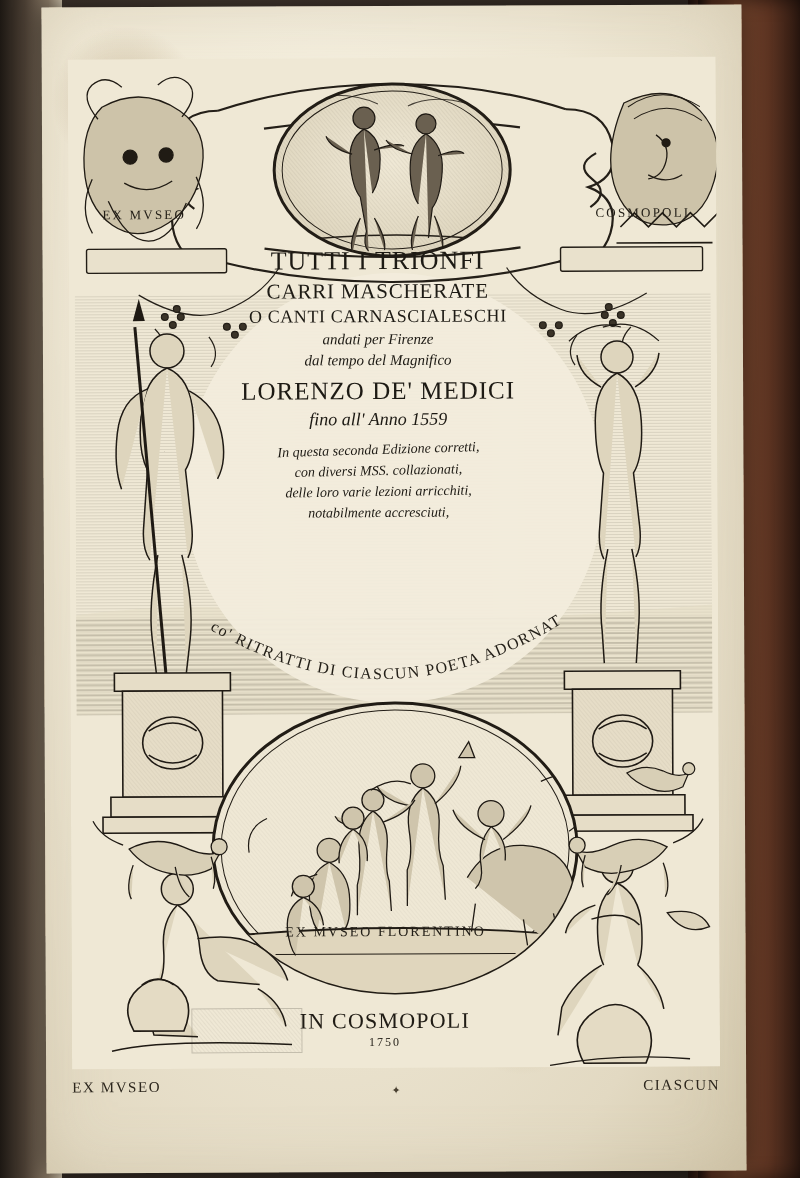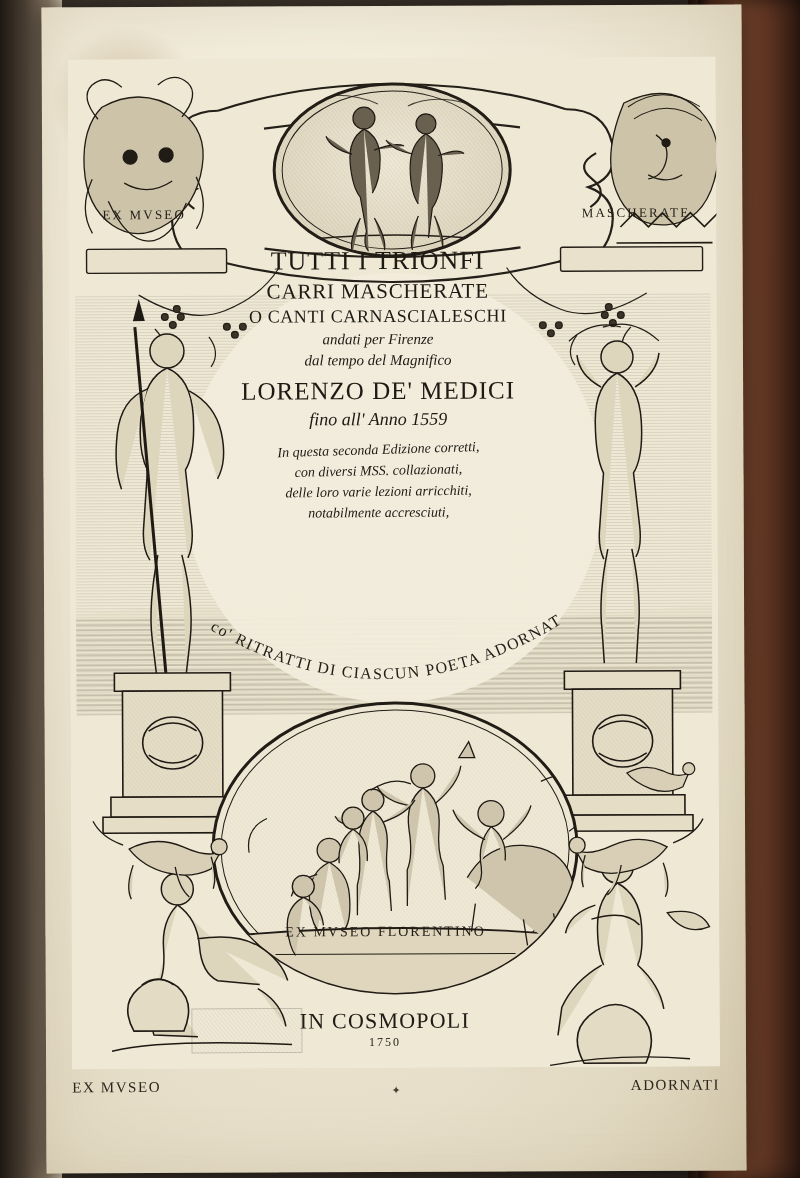--- a/index.html
+++ b/index.html
@@ -546,22 +546,22 @@
     </div>
 
     <div class="oval-caption">EX MVSEO FLORENTINO</div>
 
     <div class="imprint">
       <div class="city">IN COSMOPOLI</div>
       <div class="year">1750</div>
     </div>
 
     <div class="band-left">EX MVSEO</div>
-    <div class="band-right">MASCHERATE</div>
+    <div class="band-right">COSMOPOLI</div>
 
     <div class="footline">
       <span>EX MVSEO</span>
-      <span>ADORNATI</span>
+      <span>CIASCUN</span>
     </div>
     <div class="foot-mark">✦</div>
 
   </div>
 </div>
 
 </body></html>

